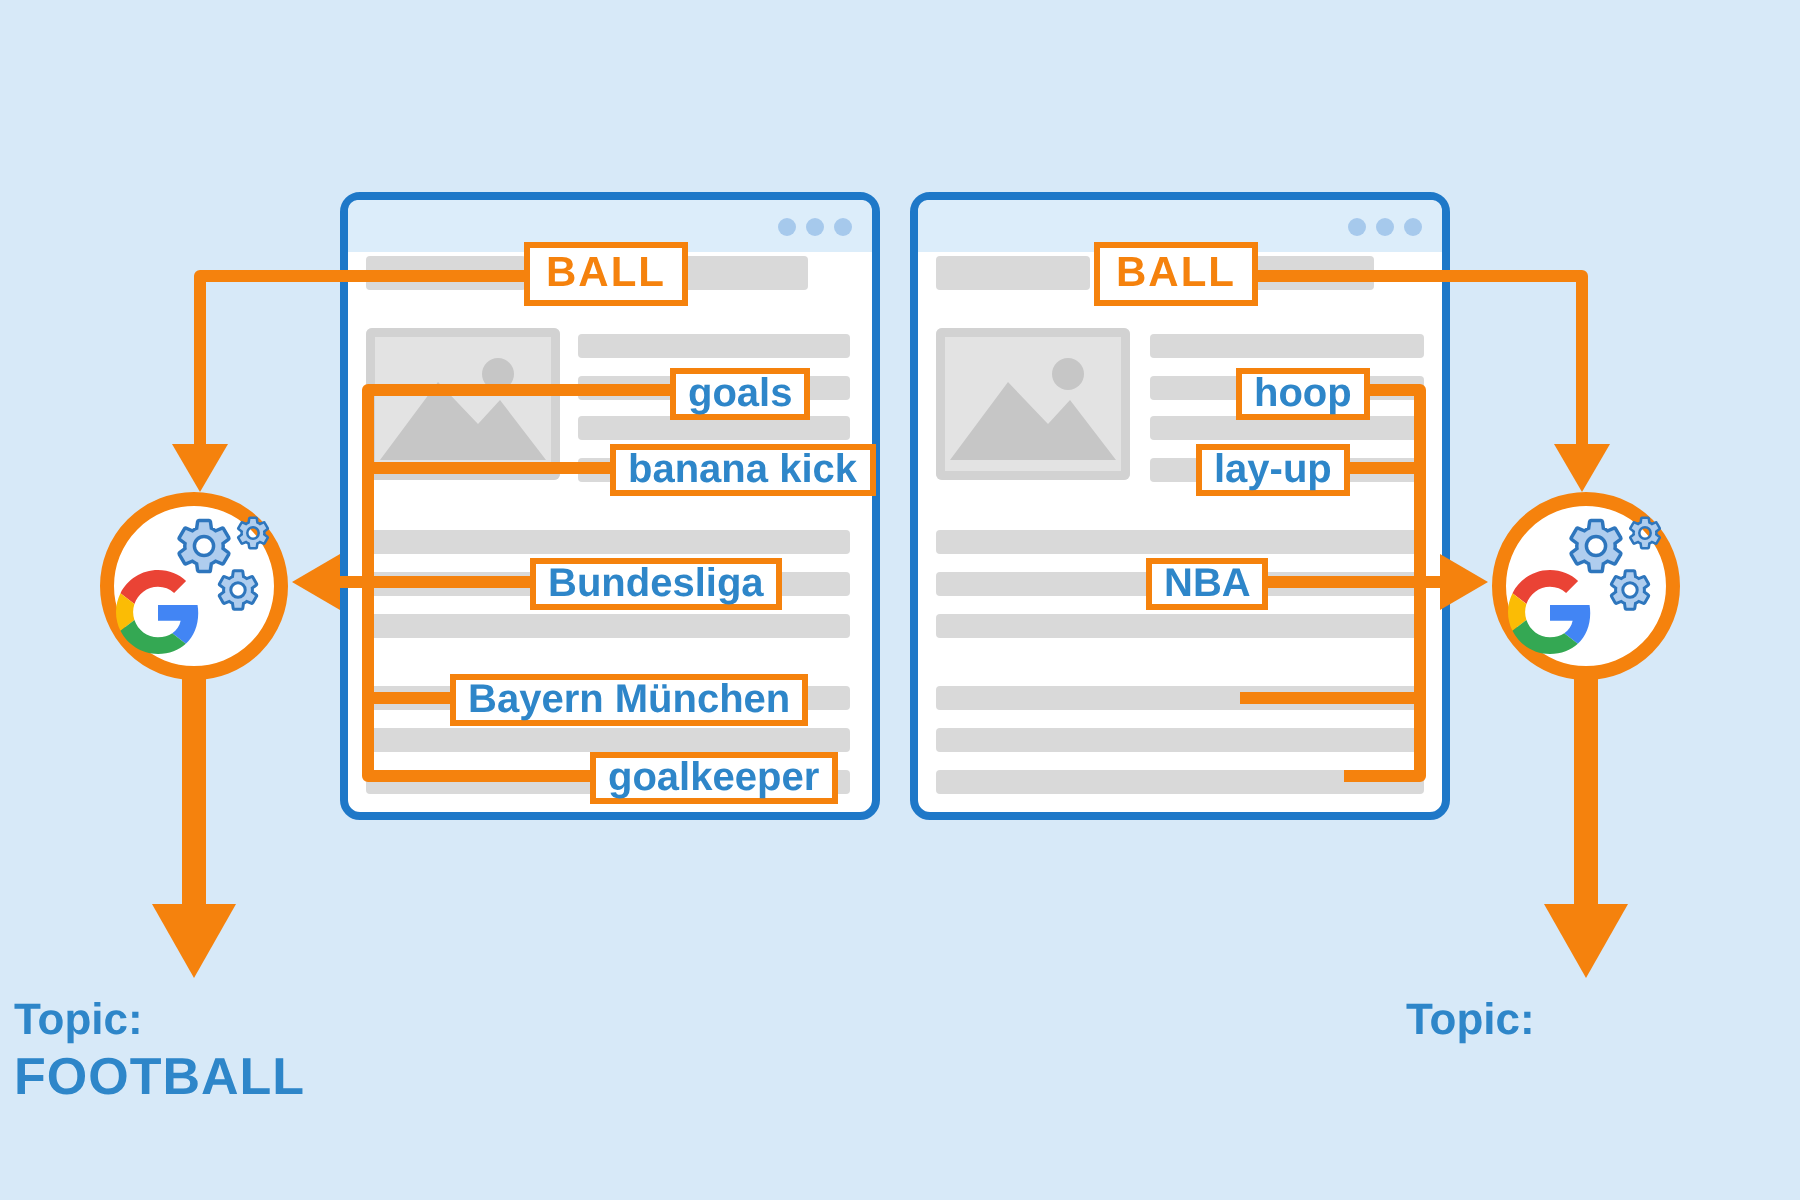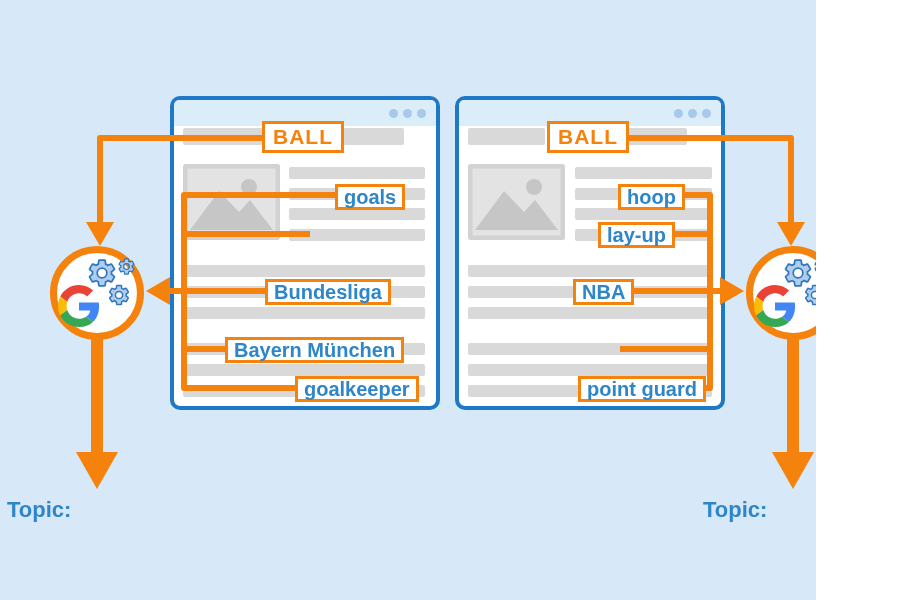--- a/index.html
+++ b/index.html
@@ -1,17 +1,17 @@
 <!DOCTYPE html>
 <html><head>
 <meta charset="utf-8">
 <style>
   html,body{margin:0;padding:0;}
   .stage{
-    position:relative;width:816px;height:600px;overflow:hidden;
+    position:relative;width:900px;height:600px;overflow:hidden;
     background:#D7E9F8;
     font-family:"Liberation Sans", sans-serif;
   }
   
   .window{
     position:absolute;top:96px;width:270px;height:314px;
     background:#ffffff;border:4px solid #1E78C8;border-radius:10px;
     box-sizing:border-box;
   }
   .win-left{left:170px;}
@@ -181,30 +181,31 @@
       <path d="M793 338 V454"></path>
     </g>
     <g fill="#F5820D">
       <polygon points="97,489 76,452 118,452"></polygon>
       <polygon points="793,489 772,452 814,452"></polygon>
     </g>
   </svg>
 
   <div class="kw kw-ball" style="left:262px;top:121px;">BALL</div>
   <div class="kw" style="left:335px;top:184px;">goals</div>
+  <div class="kw" style="left:305px;top:222px;">banana kick</div>
   <div class="kw" style="left:265px;top:279px;">Bundesliga</div>
   <div class="kw" style="left:225px;top:337px;text-align:center;">Bayern München</div>
   <div class="kw" style="left:295px;top:376px;">goalkeeper</div>
 
   <div class="kw kw-ball" style="left:547px;top:121px;">BALL</div>
   <div class="kw" style="left:618px;top:184px;">hoop</div>
   <div class="kw" style="left:598px;top:222px;">lay-up</div>
   <div class="kw" style="left:573px;top:279px;">NBA</div>
-  <div class="kw" style="left:578px;top:376px;">point guard</div>
 
   <div class="topic topic-left">
     <div class="t1">Topic:</div>
+    <div class="t2">FOOTBALL</div>
   </div>
   <div class="topic topic-right">
     <div class="t1">Topic:</div>
   </div>
 
 </div>
 
 </body></html>

